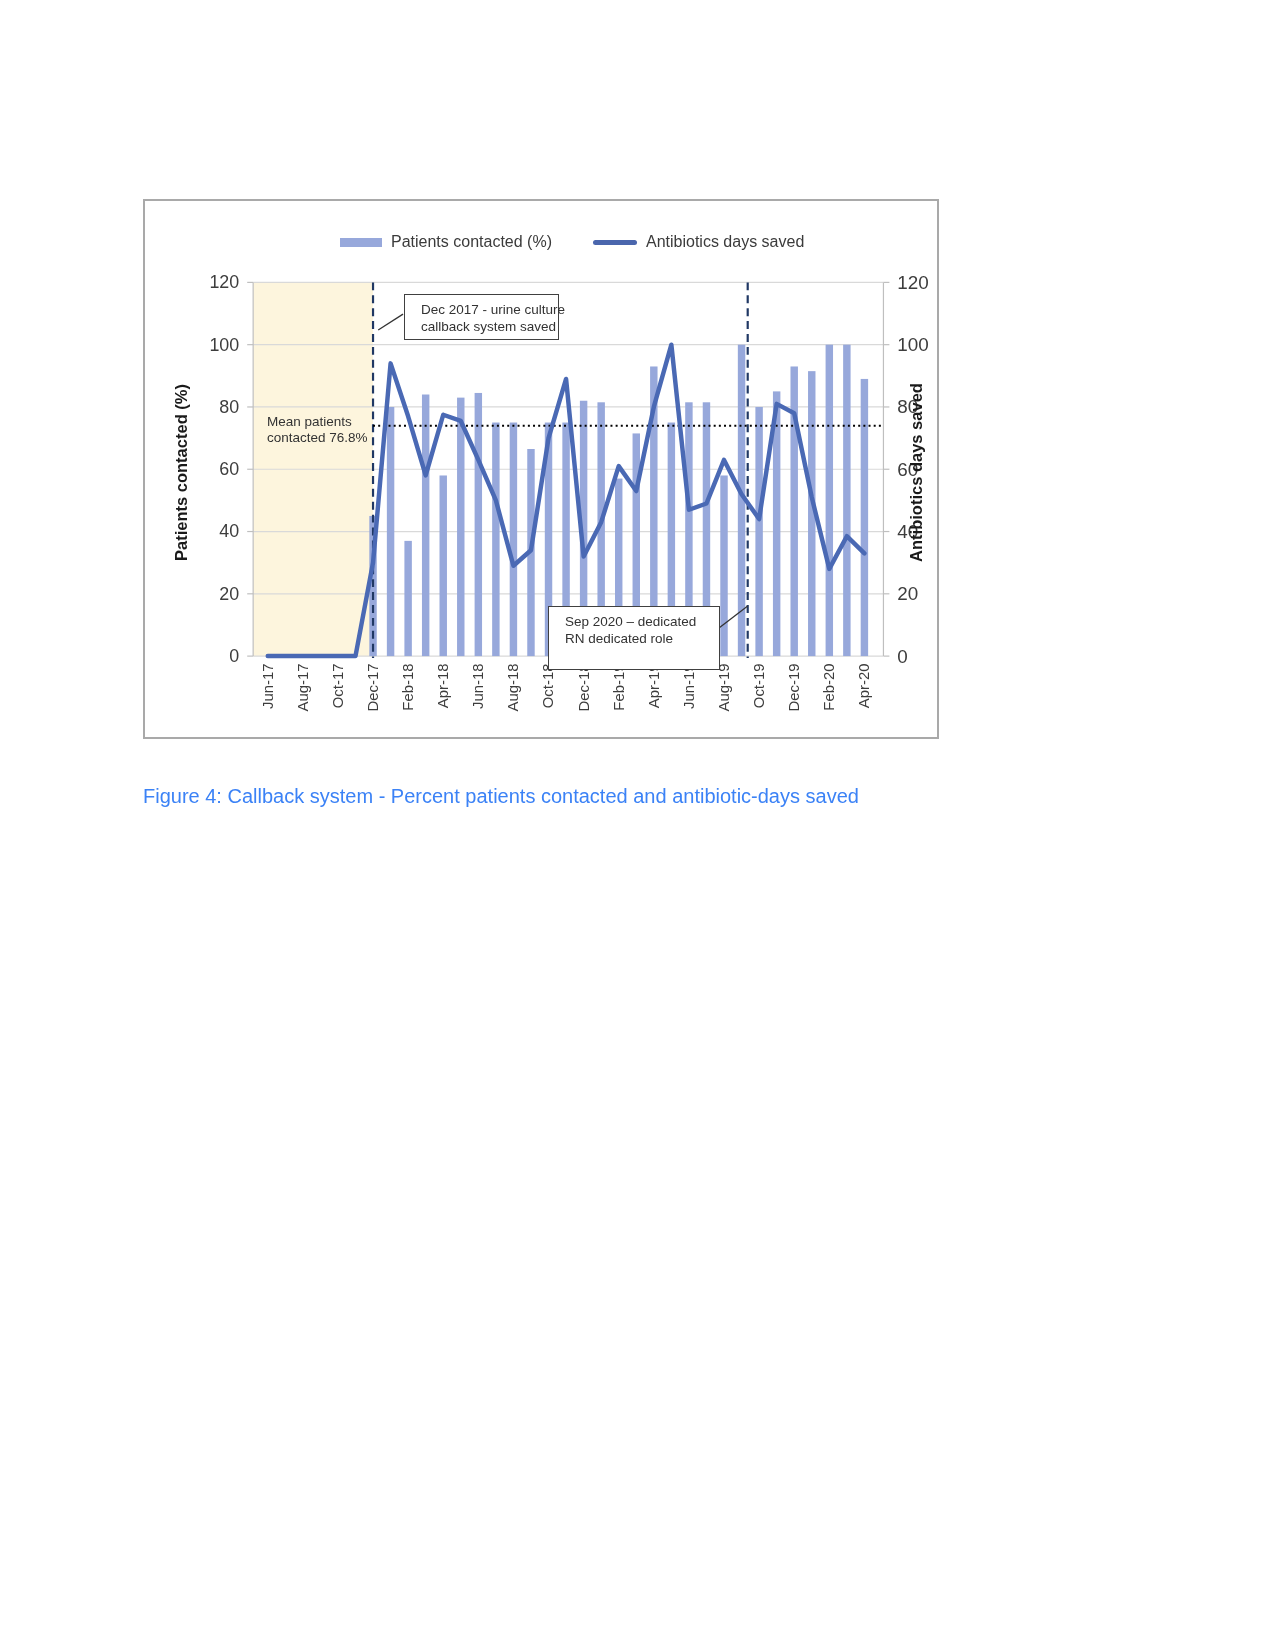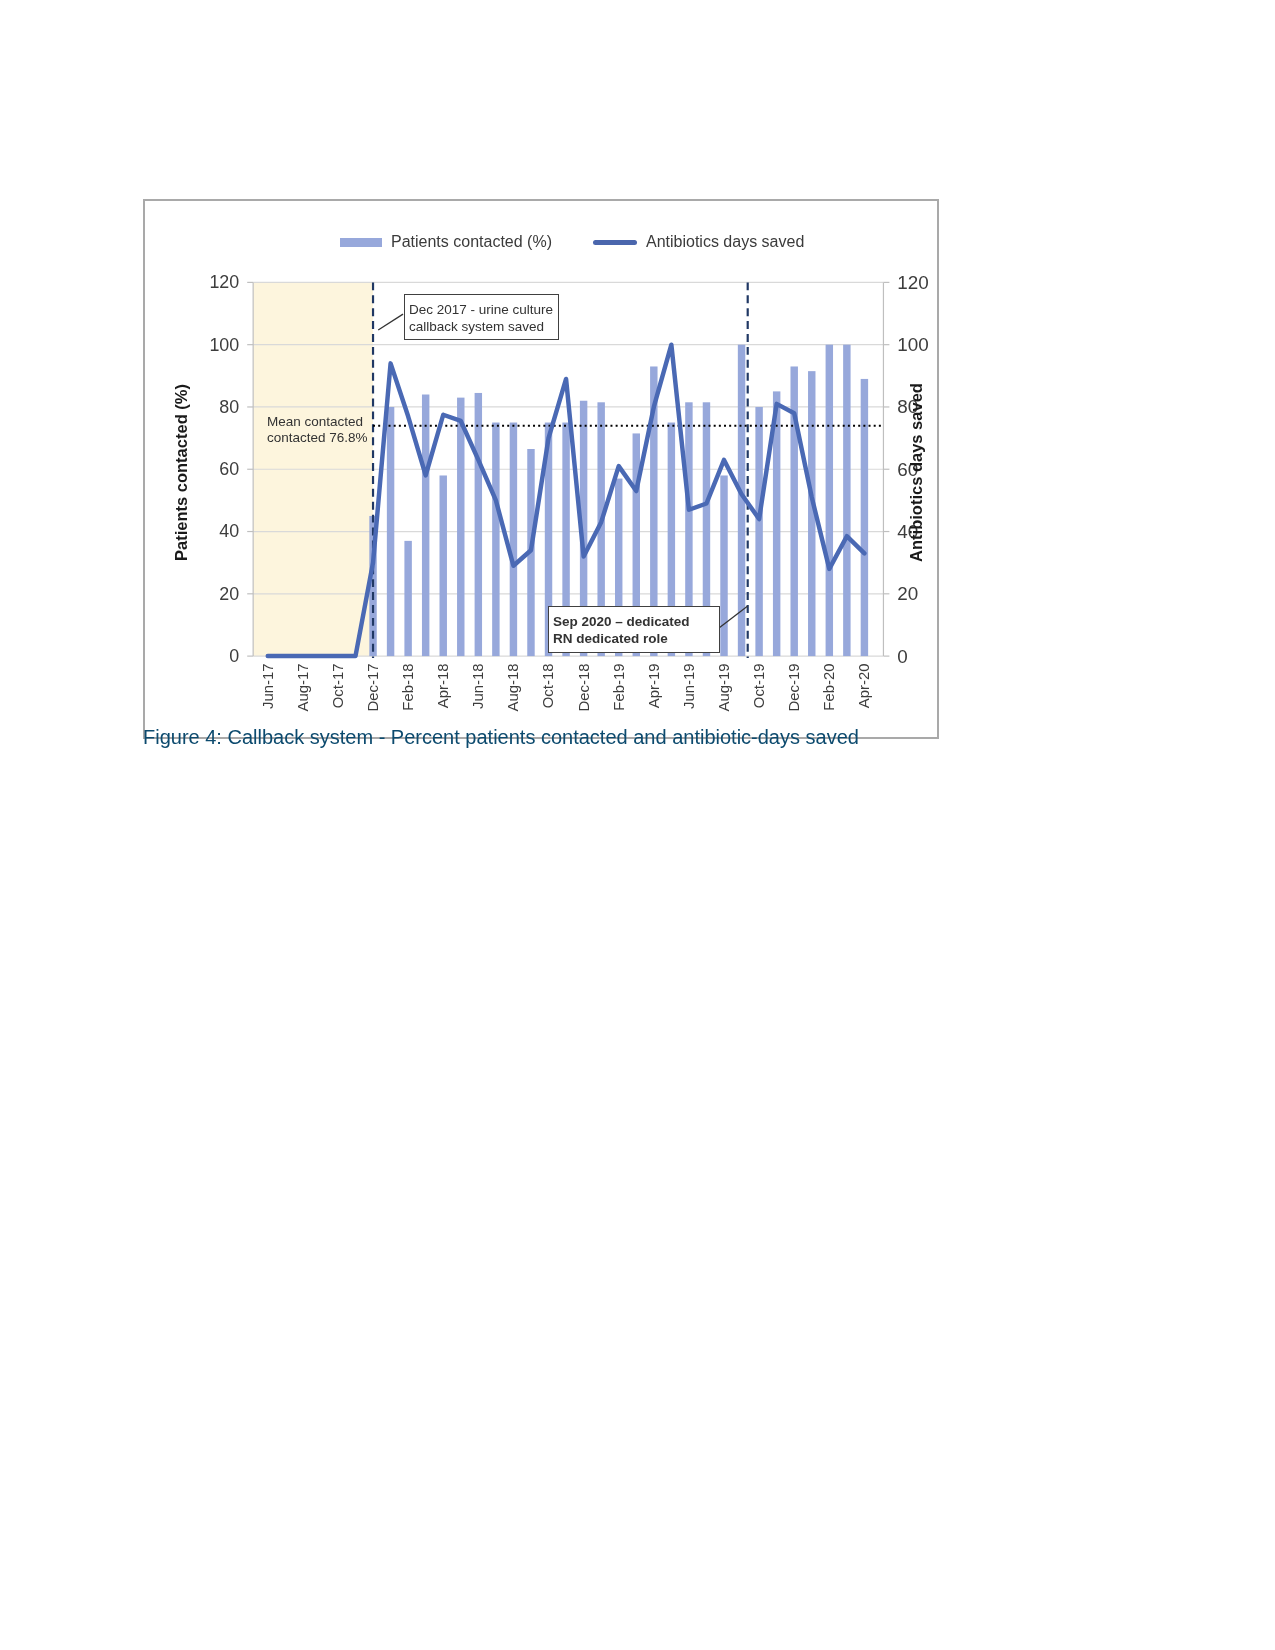--- a/index.html
+++ b/index.html
@@ -4,23 +4,23 @@
 <style>
   html,body{margin:0;padding:0;background:#ffffff;}
   body{width:1275px;height:1650px;position:relative;font-family:"Liberation Sans",sans-serif;overflow:hidden;}
   .chart-panel{position:absolute;left:143px;top:199px;width:796px;height:540px;background:#ffffff;border:2px solid #a9a9a9;box-sizing:border-box;}
   .chart-svg{position:absolute;left:0;top:0;width:100%;height:100%;}
   .legend-item{position:absolute;display:flex;align-items:center;gap:9px;height:16px;top:33px;}
   .legend-item .txt{font-size:16px;color:#3b3b3b;white-space:nowrap;}
   .swatch-bar{width:42px;height:9px;background:#97a8db;}
   .swatch-line{width:44px;height:5px;border-radius:3px;background:#4a66ad;}
   .axis-title{position:absolute;font-size:16.5px;font-weight:600;color:#1a1a1a;text-align:center;white-space:nowrap;transform:rotate(-90deg);}
-  .ann-box{position:absolute;background:#ffffff;border:1.6px solid #404040;box-sizing:border-box;padding:6px 4px;font-size:13.5px;line-height:17px;color:#333333;white-space:nowrap;}
+  .ann-box{position:absolute;background:#ffffff;border:1.6px solid #404040;box-sizing:border-box;padding:6px 16px;font-size:13.5px;line-height:17px;color:#333333;white-space:nowrap;}
   .mean-label{position:absolute;font-size:13.5px;line-height:15.5px;color:#333333;white-space:nowrap;}
-  .caption{position:absolute;left:143px;top:726px;width:900px;font-size:20px;color:#0c4a6e;}
+  .caption{position:absolute;left:143px;top:785px;width:900px;font-size:20px;color:#3b82f6;}
 </style>
 </head>
 <body>
 
 <div class="chart-panel">
 
   <svg class="chart-svg" id="plot" viewBox="0 0 796 540">
       <rect x="108" y="82" width="120.78" height="376.5" fill="#fdf5dd"></rect>
       <line x1="108" y1="458.5" x2="743" y2="458.5" stroke="#d9d9d9" stroke-width="1.2"></line>
       <line x1="102" y1="458.5" x2="108" y2="458.5" stroke="#bfbfbf" stroke-width="1.2"></line>
@@ -120,29 +120,29 @@
   </div>
   <div class="legend-item" style="left:448px;">
     <span class="swatch-line"></span>
     <span class="txt">Antibiotics days saved</span>
   </div>
 
   <div class="axis-title" style="left:-104px;top:262px;width:280px;">Patients contacted (%)</div>
   <div class="axis-title" style="left:641px;top:262px;width:260px;">Antibiotics days saved</div>
 
   <div class="mean-label" style="left:122px;top:213px;">
-    <div>Mean contacted</div>
+    <div>Mean patients</div>
     <div>contacted 76.8%</div>
   </div>
 
   <div class="ann-box" style="left:259px;top:93px;width:155px;height:46px;">
     <div>Dec 2017 - urine culture</div>
     <div>callback system saved</div>
   </div>
 
-  <div class="ann-box" style="left:403px;top:405px;width:172px;height:47px;font-weight:bold;">
+  <div class="ann-box" style="left:403px;top:405px;width:172px;height:64px;">
     <div>Sep 2020 – dedicated</div>
     <div>RN dedicated role</div>
   </div>
 
 </div>
 
 <div class="caption">Figure 4: Callback system - Percent patients contacted and antibiotic-days saved</div>
 
 </body></html>

